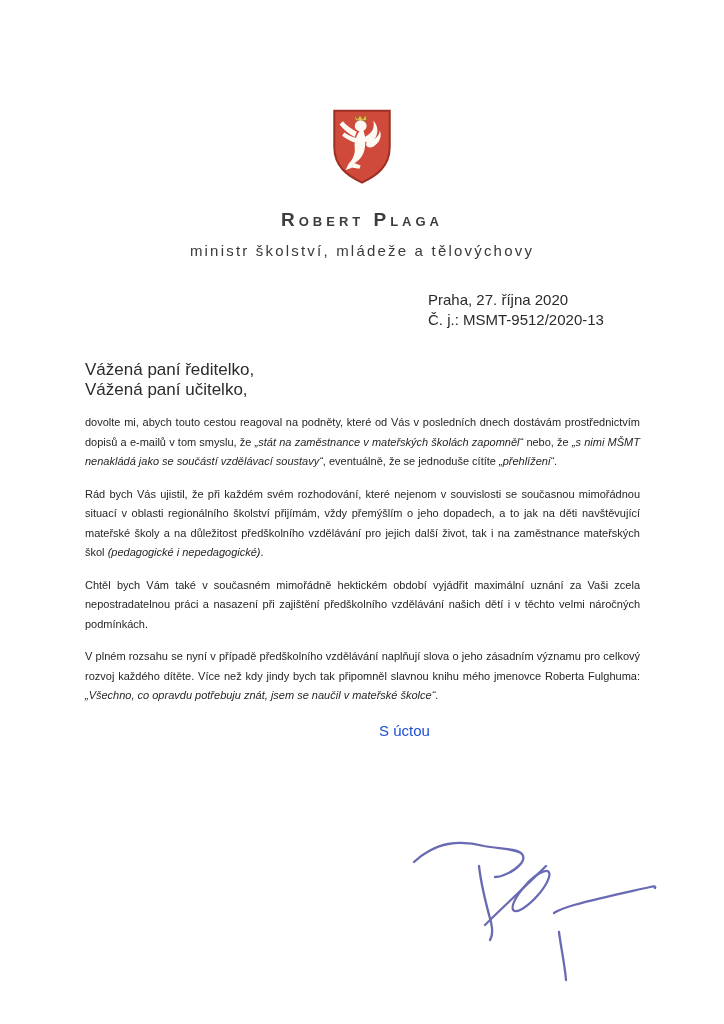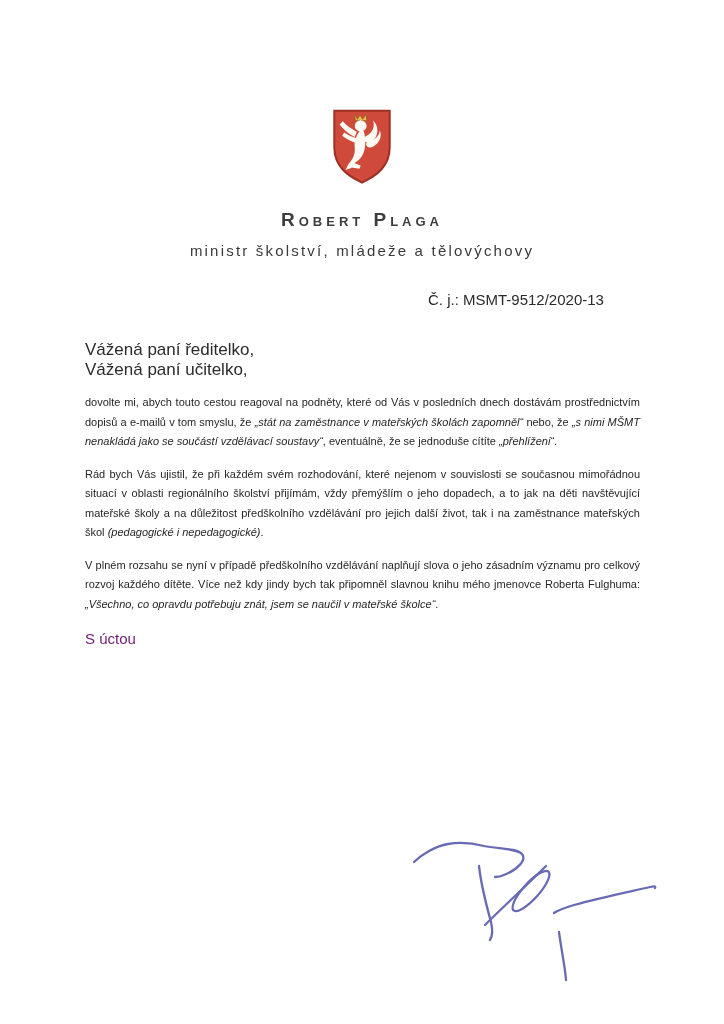--- a/index.html
+++ b/index.html
@@ -69,21 +69,22 @@
     text-align: justify;
     color: #262626;
   }
   .para em {
     font-style: italic;
   }
   .closing {
     margin: 15px 0 0 85px;
     font-size: 15px;
     line-height: 20px;
-    color: #701a75;
+    color: #1d4ed8;
+    text-align: center;
   }
   .signature-svg {
     position: absolute;
     left: 398px;
     top: 826px;
     width: 282px;
     height: 172px;
   }
 </style>
 </head>
@@ -108,31 +109,33 @@
       <path d="M37 84 L48 88 L46 93 L34 91 Z" fill="#fdfaf4"></path>
 
       <path d="M55 44 C65 40 70 31 67 20 C74 27 76 39 69 48 C64 54 58 55 54 51 Z" fill="#fdfaf4"></path>
       <path d="M58 52 C68 51 76 44 77 35 C81 44 76 55 66 60 C60 62 56 59 56 55 Z" fill="#fdfaf4"></path>
     </svg>
     <div class="sender-name">Robert Plaga</div>
     <div class="sender-title">ministr školství, mládeže a tělovýchovy</div>
   </div>
 
   <div class="meta">
+    <div>Praha, 27. října 2020</div>
     <div>Č. j.: MSMT-9512/2020-13</div>
   </div>
 
   <div class="salutation" id="salutation">
       <div>Vážená paní ředitelko,</div>
       <div>Vážená paní učitelko,</div>
     </div>
 
   <div class="letter-body" id="letter-body">
       <p class="para"><span>dovolte mi, abych touto cestou reagoval na podněty, které od Vás v posledních dnech dostávám prostřednictvím dopisů a e-mailů v tom smyslu, že </span><em>„stát na zaměstnance v mateřských školách zapomněl“</em><span> nebo, že </span><em>„s nimi MŠMT nenakládá jako se součástí vzdělávací soustavy“</em><span>, eventuálně, že se jednoduše cítíte </span><em>„přehlíženi“</em><span>.</span></p>
       <p class="para"><span>Rád bych Vás ujistil, že při každém svém rozhodování, které nejenom v souvislosti se současnou mimořádnou situací v oblasti regionálního školství přijímám, vždy přemýšlím o jeho dopadech, a to jak na děti navštěvující mateřské školy a na důležitost předškolního vzdělávání pro jejich další život, tak i na zaměstnance mateřských škol </span><em>(pedagogické i nepedagogické)</em><span>.</span></p>
+      <p class="para"><span>Chtěl bych Vám také v současném mimořádně hektickém období vyjádřit maximální uznání za Vaši zcela nepostradatelnou práci a nasazení při zajištění předškolního vzdělávání našich dětí i v těchto velmi náročných podmínkách.</span></p>
       <p class="para"><span>V plném rozsahu se nyní v případě předškolního vzdělávání naplňují slova o jeho zásadním významu pro celkový rozvoj každého dítěte. Více než kdy jindy bych tak připomněl slavnou knihu mého jmenovce Roberta Fulghuma: </span><em>„Všechno, co opravdu potřebuju znát, jsem se naučil v mateřské školce“</em><span>.</span></p>
     </div>
 
   <div class="closing">S úctou</div>
 
   <svg class="signature-svg" viewBox="0 0 282 172" aria-hidden="true">
     <g fill="none" stroke="#5c5ead" stroke-width="2.3" stroke-linecap="round" opacity="0.92">
 
       <path d="M16 36 C24 28 38 20 50 18 C62 16 74 17 86 20 C100 23 118 22 124 28 C129 34 119 44 106 49 C102 51 99 51 97 51"></path>
 

